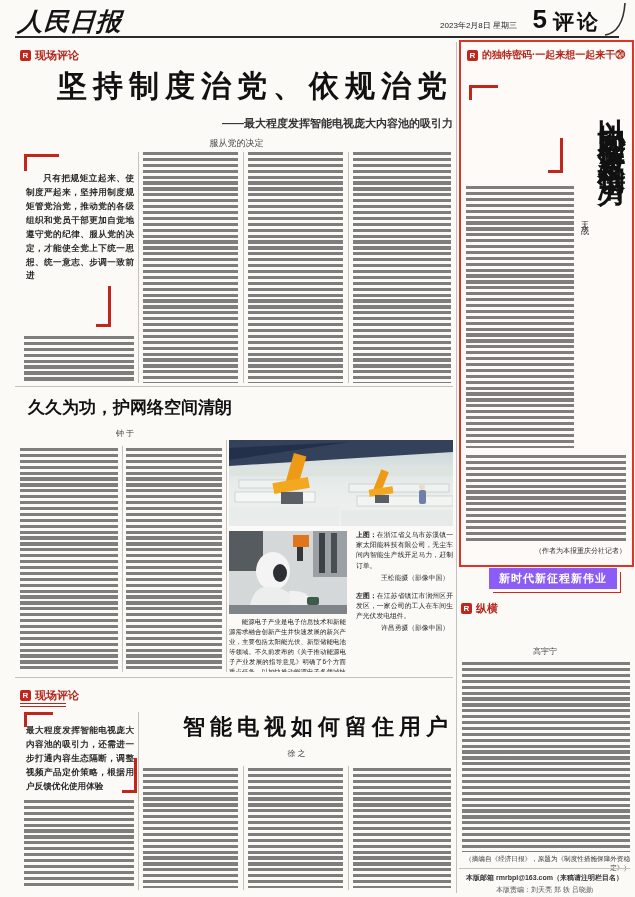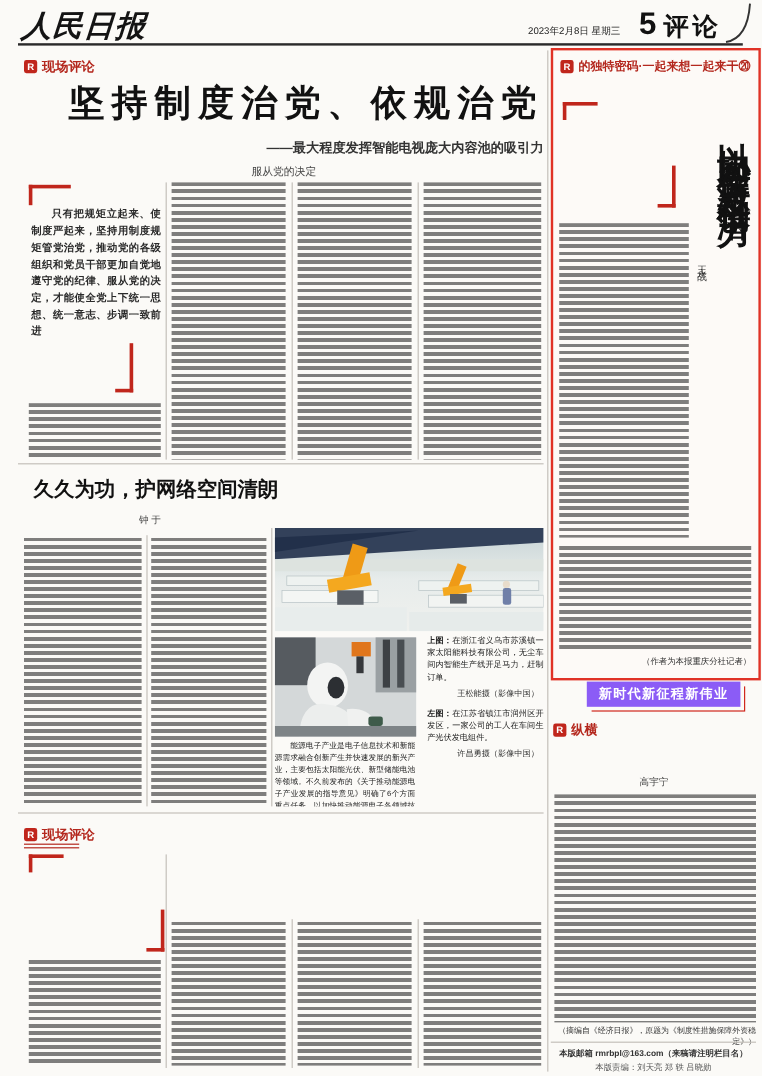--- a/index.html
+++ b/index.html
@@ -135,23 +135,26 @@
   <p class="abs note" style="left:229px;top:617px;width:117px;height:55px;overflow:hidden;">能源电子产业是电子信息技术和新能源需求融合创新产生并快速发展的新兴产业，主要包括太阳能光伏、新型储能电池等领域。不久前发布的《关于推动能源电子产业发展的指导意见》明确了6个方面重点任务，以加快推动能源电子各领域技术突破和产品供给能力提升。</p>
 
   <div class="abs sec-head" style="left:20px;top:688px;">
     <span class="badge">R</span>
     <span>现场评论</span>
   </div>
   <div class="abs" style="left:20px;top:703px;width:46px;height:1px;background:#b4281e;"></div>
   <div class="abs" style="left:20px;top:706px;width:46px;height:1px;background:#b4281e;"></div>
 
   <div class="abs brk-tl" style="left:24px;top:712px;width:26px;height:12px;"></div>
+  <div class="abs boxtext" style="left:26px;top:724px;width:108px;">最大程度发挥智能电视庞大内容池的吸引力，还需进一步打通内容生态隔断，调整视频产品定价策略，根据用户反馈优化使用体验</div>
   <div class="abs brk-br" style="left:122px;top:758px;height:32px;"></div>
   <div class="abs fill" style="left:24px;top:800px;width:110px;height:88px;"></div>
 
+  <div class="abs headline" style="left:140px;top:712px;width:313px;font-size:22px;letter-spacing:5px;">智能电视如何留住用户</div>
+  <div class="abs byline" style="left:140px;top:748px;width:313px;font-size:8px;">徐 之</div>
   <div class="abs fill" style="left:143px;top:768px;width:95px;height:120px;"></div>
   <div class="abs fill" style="left:248px;top:768px;width:95px;height:120px;"></div>
   <div class="abs fill" style="left:353px;top:768px;width:98px;height:120px;"></div>
 
   <div class="abs" style="left:459px;top:40px;width:171px;height:523px;border:2px solid #e03226;background:#fdfaf7;"></div>
   <div class="abs sec-head" style="left:467px;top:48px;font-size:10px;">
     <span class="badge">R</span>
     <span>的独特密码·一起来想一起来干⑳</span>
   </div>
 

